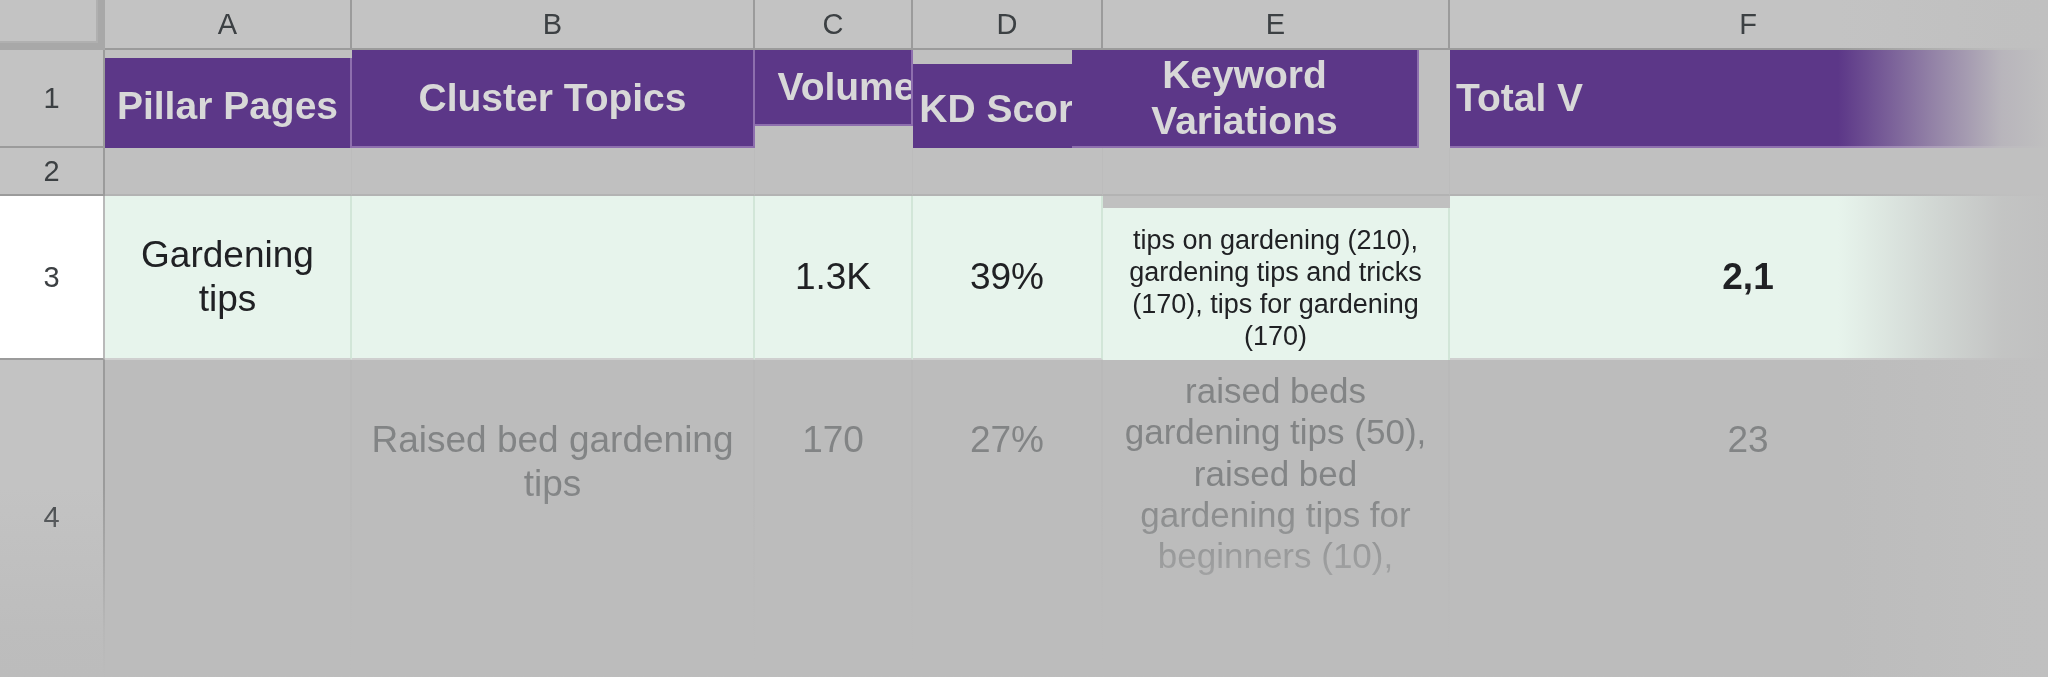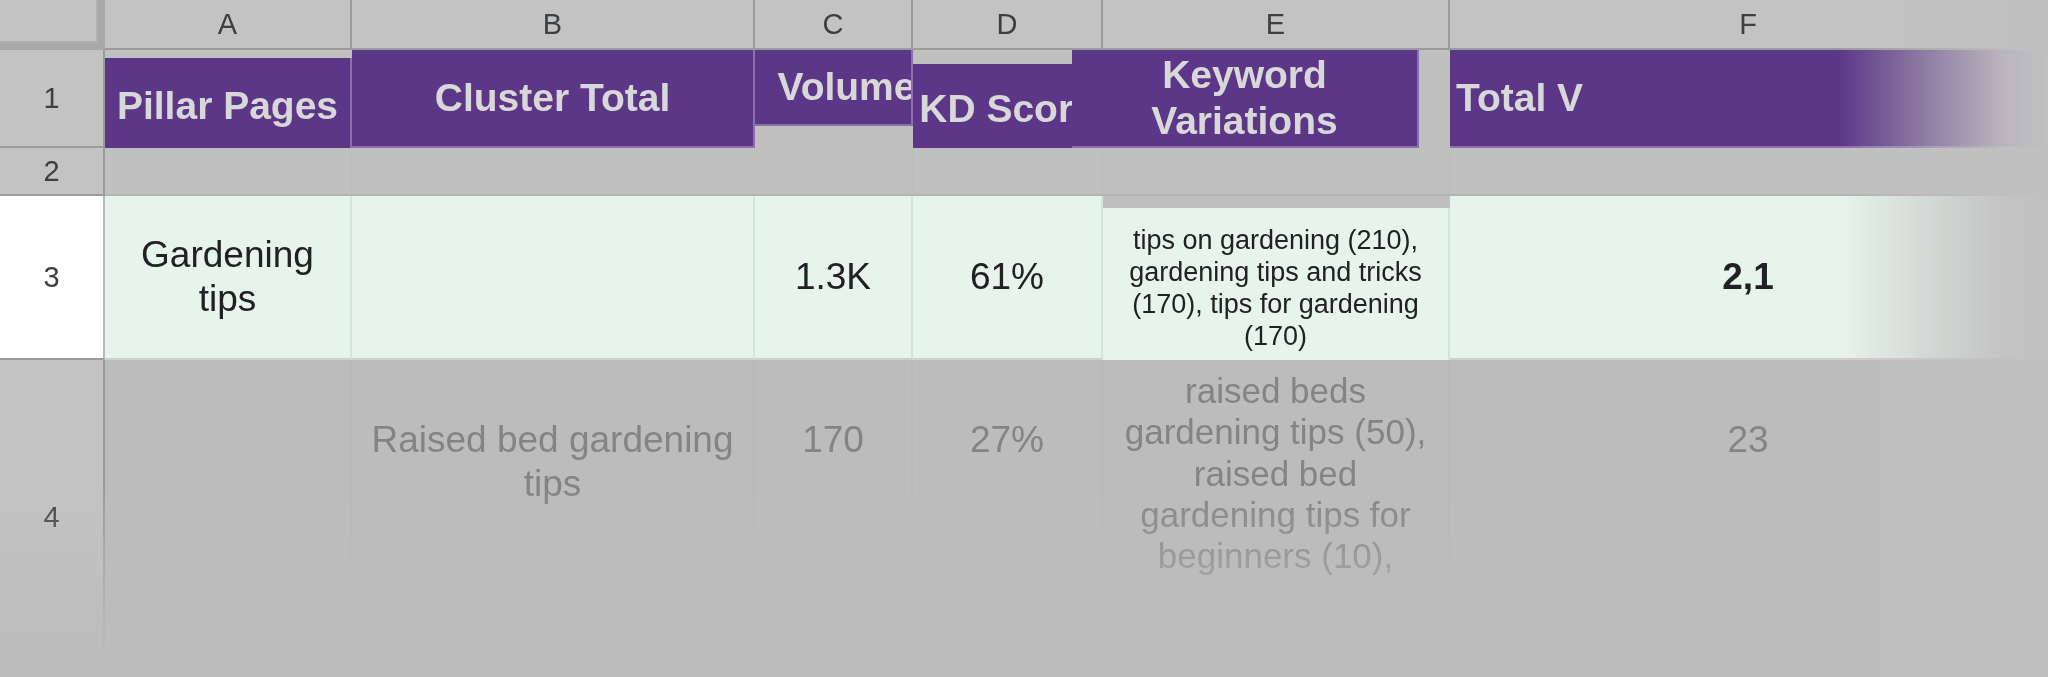--- a/index.html
+++ b/index.html
@@ -177,37 +177,37 @@
   <div class="cell colhdr" style="left:913px;  top:0; width:190px;  height:50px;">D</div>
   <div class="cell colhdr" style="left:1103px; top:0; width:347px;  height:50px;">E</div>
   <div class="cell colhdr" style="left:1450px; top:0; width:598px;  height:50px;">F</div>
 
   <div class="cell rowhdr" style="top:50px;  height:98px;">1</div>
   <div class="cell rowhdr" style="top:148px; height:48px;">2</div>
   <div class="cell rowhdr selected" style="top:196px; height:164px;">3</div>
   <div class="cell rowhdr" style="top:360px; height:317px;">4</div>
 
   <div class="cell hdrrow" style="left:105px;  top:50px; width:247px; height:98px;margin-top:8px;">Pillar Pages</div>
-  <div class="cell hdrrow" style="left:352px;  top:50px; width:403px; height:98px;">Cluster Total</div>
+  <div class="cell hdrrow" style="left:352px;  top:50px; width:403px; height:98px;">Cluster Topics</div>
   <div class="cell hdrrow" style="left:755px;  top:50px; width:158px; height:76px;padding-left:27px;">Volume</div>
   <div class="cell hdrrow" style="left:913px;  top:64px; width:190px; height:92px;">KD Score</div>
   <div class="cell hdrrow" style="left:1072px; top:50px; width:347px; height:98px;">Keyword Variations</div>
   <div class="cell hdrrow" style="left:1450px; top:50px; width:598px; height:98px; justify-content:flex-start; padding-left:6px;">Total V</div>
 
   <div class="cell blankrow" style="left:105px;  top:148px; width:247px; height:48px;"></div>
   <div class="cell blankrow" style="left:352px;  top:148px; width:403px; height:48px;"></div>
   <div class="cell blankrow" style="left:755px;  top:148px; width:158px; height:48px;"></div>
   <div class="cell blankrow" style="left:913px;  top:148px; width:190px; height:48px;"></div>
   <div class="cell blankrow" style="left:1103px; top:148px; width:347px; height:48px;"></div>
   <div class="cell blankrow" style="left:1450px; top:148px; width:598px; height:48px;"></div>
 
   <div class="cell dcell greenrow" style="left:105px;  top:196px; width:247px; height:164px;text-align:center;">Gardening tips</div>
   <div class="cell dcell greenrow" style="left:352px;  top:196px; width:403px; height:164px;"></div>
   <div class="cell dcell greenrow" style="left:755px;  top:196px; width:158px; height:164px;">1.3K</div>
-  <div class="cell dcell greenrow" style="left:913px;  top:196px; width:190px; height:164px;">61%</div>
+  <div class="cell dcell greenrow" style="left:913px;  top:196px; width:190px; height:164px;">39%</div>
   <div class="cell dcell greenrow multi" style="left:1103px; top:208px; width:347px; height:164px; font-size:27px;">tips on gardening (210), gardening tips and tricks (170), tips for gardening (170)</div>
   <div class="cell dcell greenrow" style="left:1450px; top:196px; width:598px; height:164px;font-weight:bold;">2,1</div>
 
   <div class="cell dcell grayrow" style="left:105px;  top:360px; width:247px; height:317px;"></div>
   <div class="cell dcell grayrow" style="left:352px;  top:360px; width:403px; height:317px; align-items:flex-start; padding-top:58px;">Raised bed gardening tips</div>
   <div class="cell dcell grayrow" style="left:755px;  top:360px; width:158px; height:317px; align-items:flex-start; padding-top:58px;">170</div>
   <div class="cell dcell grayrow" style="left:913px;  top:360px; width:190px; height:317px; align-items:flex-start; padding-top:58px;">27%</div>
   <div class="cell dcell grayrow multi" style="left:1103px; top:360px; width:347px; height:317px; font-size:35px; align-items:flex-start; padding-top:10px;">raised beds gardening tips (50), raised bed gardening tips for beginners (10),</div>
   <div class="cell dcell grayrow" style="left:1450px; top:360px; width:598px; height:317px; align-items:flex-start; padding-top:58px;">23</div>
 

